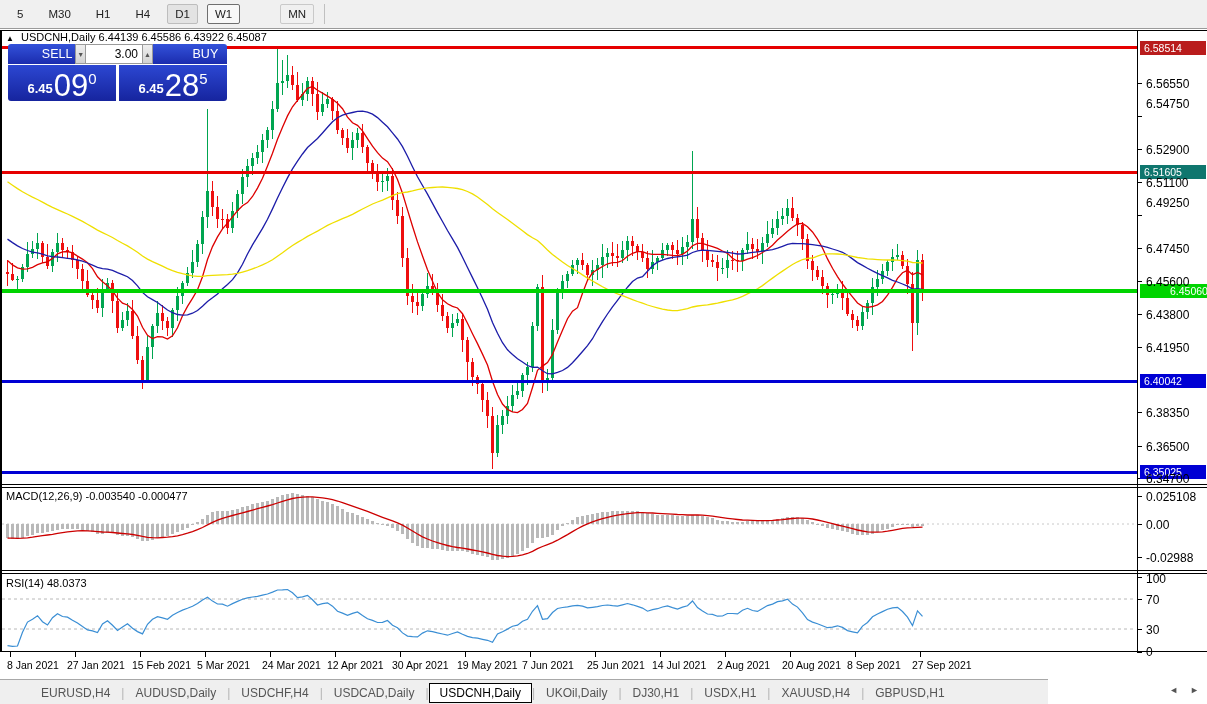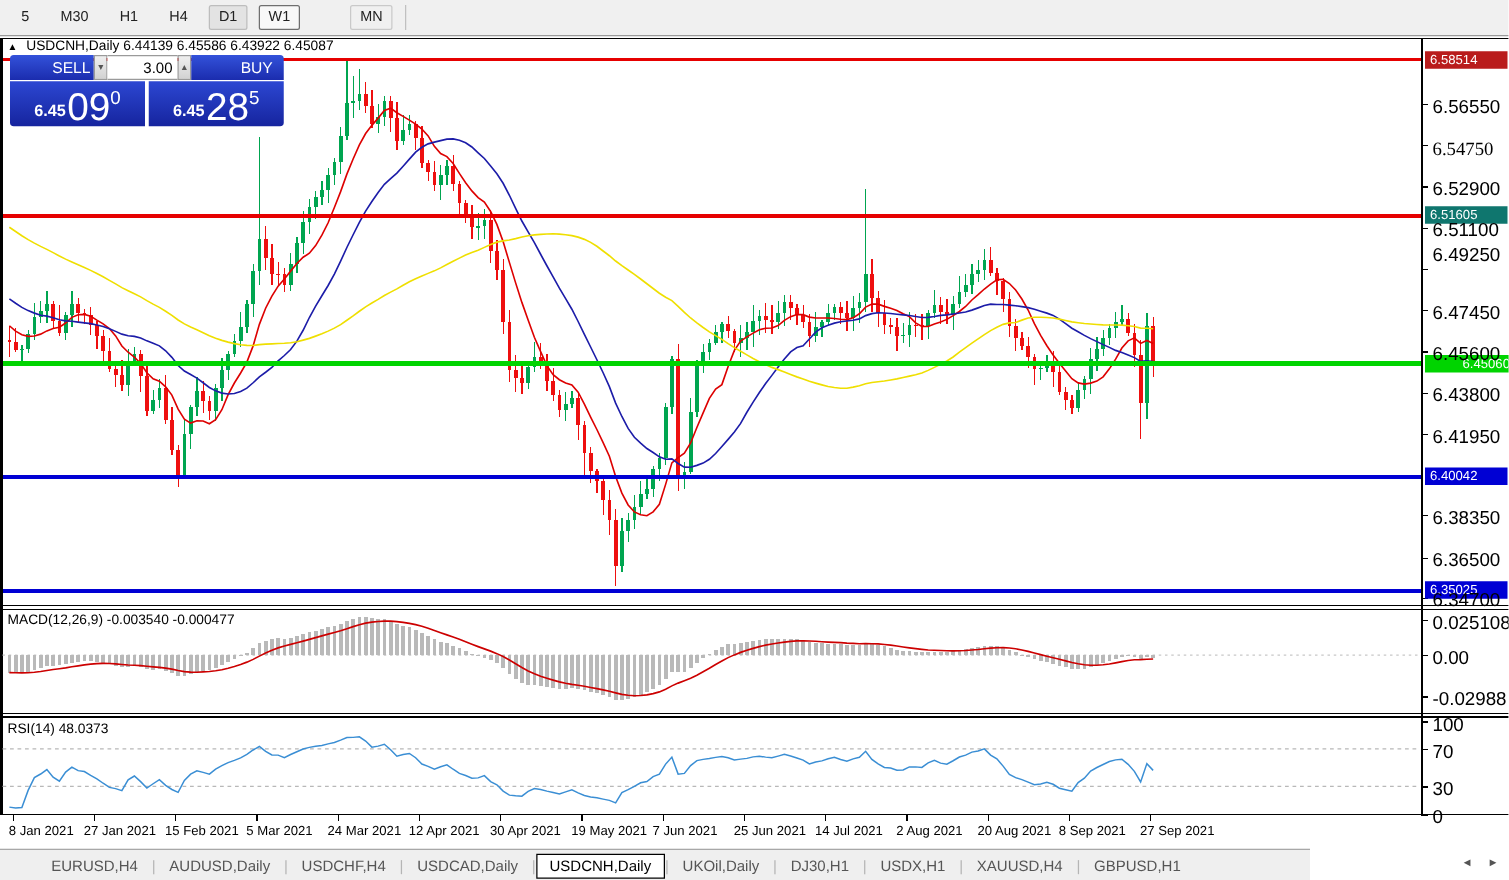--- a/index.html
+++ b/index.html
@@ -13,21 +13,21 @@
   .tfbtn.checked{background:#e3e3e3;border-color:#bdbdbd;}
   .tfbtn.pressed{background:#f8f8f8;border-color:#6f6f6f;}
   .tfbtn.outlined{border-color:#c9c9c9;margin-left:40px;}
   .tbsep{width:1px;height:20px;background:#c0c0c0;margin-left:10px;}
   
   svg.plot{position:absolute;left:0;top:0;}
   
   .title{position:absolute;left:6px;top:31px;font-size:11px;color:#000;white-space:nowrap;}
   .title .arr{font-size:8px;margin-right:4px;}
   .ind-label{position:absolute;font-size:11px;color:#000;white-space:nowrap;}
-  .axis-label{position:absolute;left:1146px;font-size:15px;color:#000;white-space:nowrap;}
+  .axis-label{position:absolute;left:1146px;font-size:12px;color:#000;white-space:nowrap;}
   .badge{position:absolute;left:1140px;width:62px;height:14px;font-size:10.5px;color:#fff;
          padding-left:4px;line-height:14px;}
   .date-label{position:absolute;top:659px;font-size:10.5px;color:#000;white-space:nowrap;}
   
   .trade{position:absolute;left:8px;top:44px;width:219px;}
   .trow1{display:flex;height:20px;}
   .btn-blue{background:linear-gradient(180deg,#3352da 0%,#1b2cae 100%);color:#fff;font-size:12.5px;
             display:flex;align-items:center;justify-content:center;border-radius:3px;cursor:pointer;padding-left:31px;}
   .sellbtn{width:62px;border-radius:3px 0 0 0;}
   .buybtn{width:74px;border-radius:0 3px 0 0;}
@@ -740,21 +740,21 @@
     <span>RSI(14)</span> <span>48.0373</span>
   </div>
 
   <div id="axis-layer">
       <div class="badge" style="top:41px;background:#b91c1c;">6.58514</div>
       <div class="badge" style="top:165px;background:#0f766e;">6.51605</div>
       <div class="badge" style="top:284px;background:#00d400;padding-left:30px;">6.45060</div>
       <div class="badge" style="top:374px;background:#0000d4;">6.40042</div>
       <div class="badge" style="top:465px;background:#0000d4;">6.35025</div>
       <div class="axis-label" style="top:77.00911999999978px;">6.56550</div>
-      <div class="axis-label" style="top:112px;font-family:Liberation Serif, serif;">6.54750</div>
+      <div class="axis-label" style="top:97px;">6.54750</div>
       <div class="axis-label" style="top:143.00112000000013px;">6.52900</div>
       <div class="axis-label" style="top:175.54511999999977px;">6.51100</div>
       <div class="axis-label" style="top:196px;">6.49250</div>
       <div class="axis-label" style="top:241.53712000000013px;">6.47450</div>
       <div class="axis-label" style="top:274.98511999999926px;">6.45600</div>
       <div class="axis-label" style="top:307.5291200000005px;">6.43800</div>
       <div class="axis-label" style="top:340.9771199999996px;">6.41950</div>
       <div class="axis-label" style="top:406.0651200000005px;">6.38350</div>
       <div class="axis-label" style="top:439.5131199999996px;">6.36500</div>
       <div class="axis-label" style="top:472.05711999999926px;">6.34700</div>

